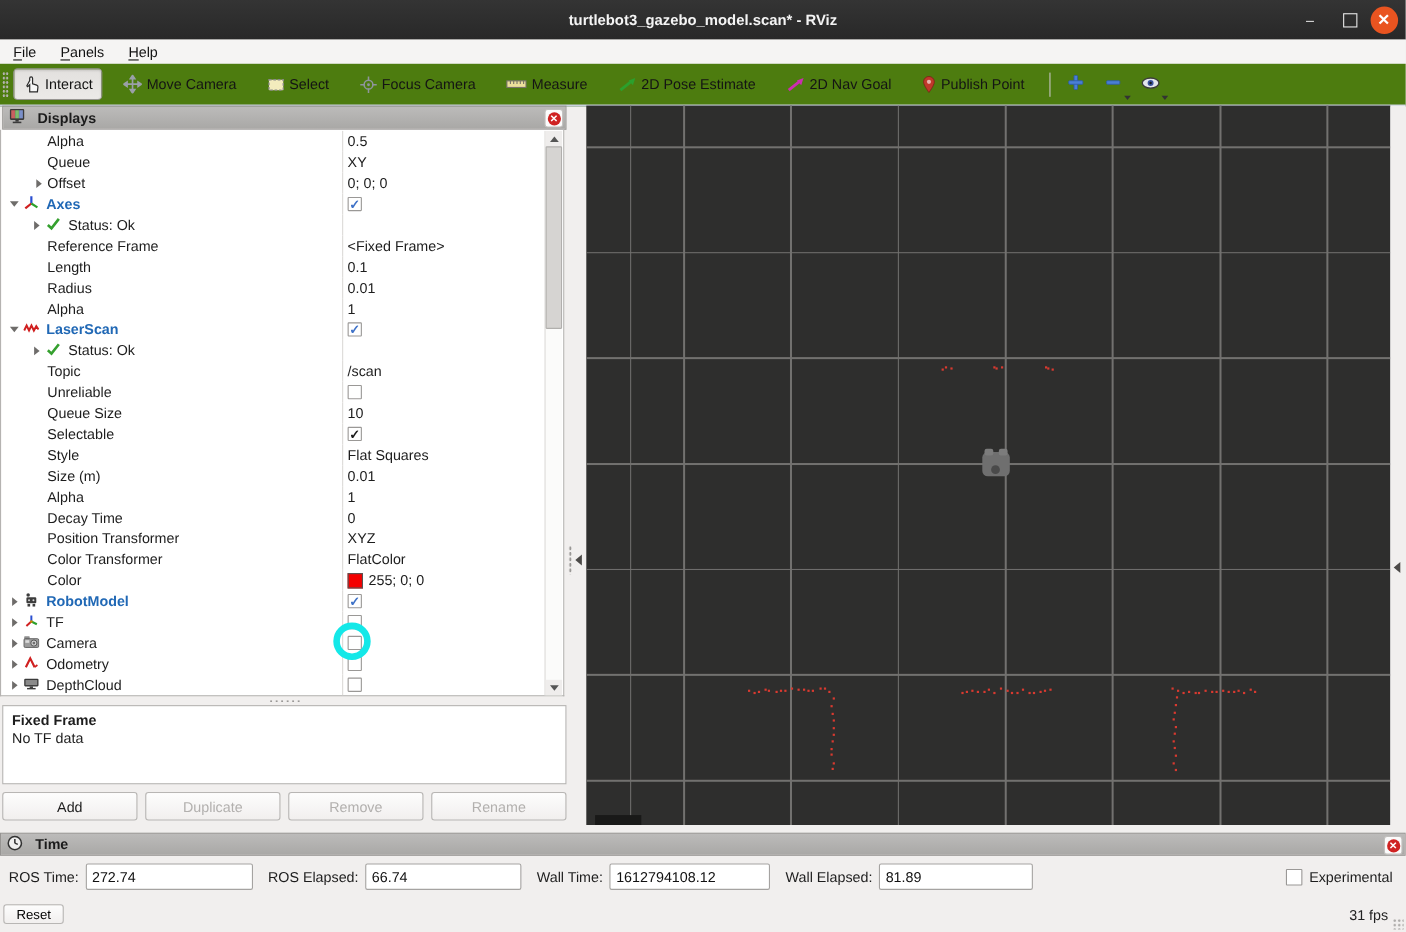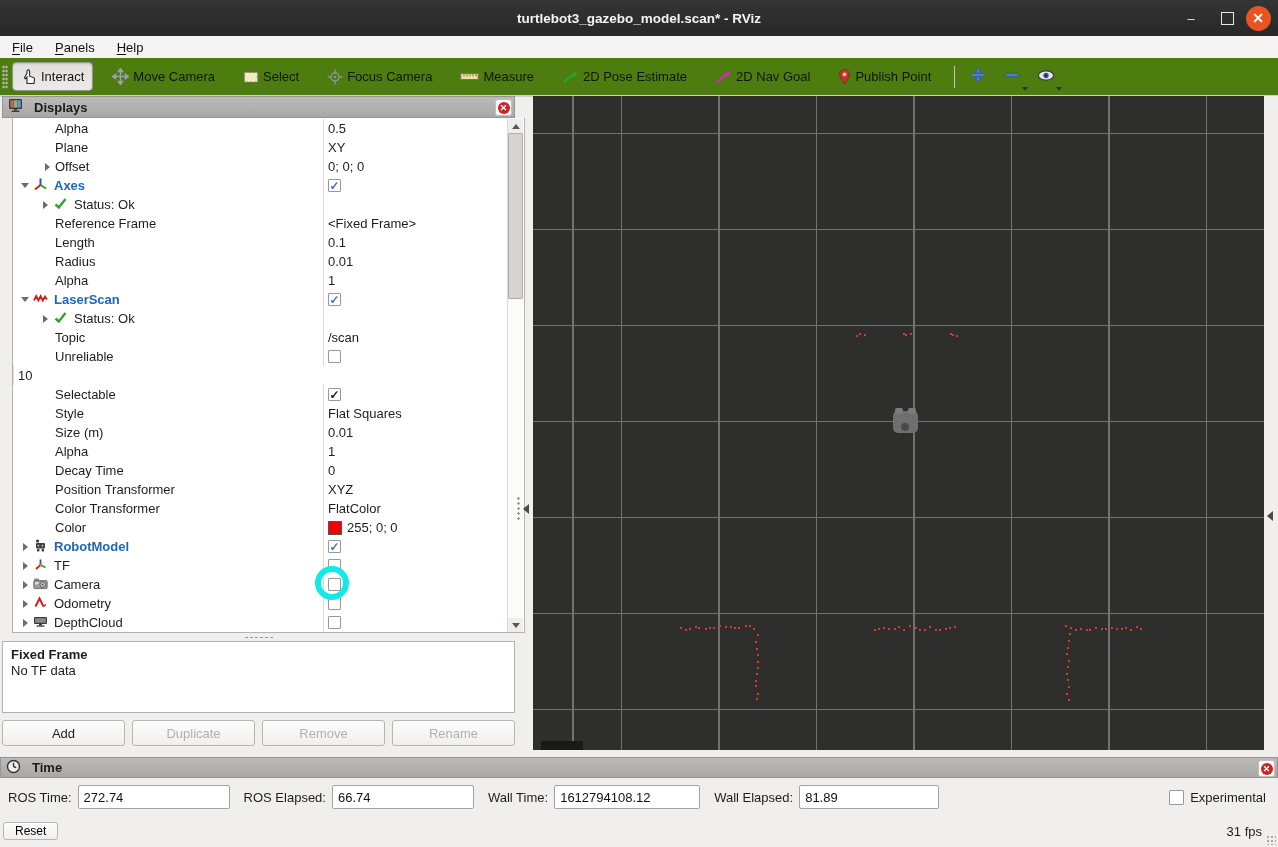--- a/index.html
+++ b/index.html
@@ -33,21 +33,21 @@
   .tbtn .ticon svg{display:block;}
   .tb-sep{width:1px;height:22px;background:#c6c4c2;margin:0 10px 0 4px;}
   .tb-ico-btn{position:relative;display:flex;align-items:center;justify-content:center;width:26px;height:26px;margin-right:8px;}
   .tb-caret{position:absolute;right:-3px;bottom:-1px;width:0;height:0;border-left:3.5px solid transparent;border-right:3.5px solid transparent;border-top:4px solid #333;}
   
   .panel-header{position:absolute;background:linear-gradient(#bcbbba,#a9a8a6);display:flex;align-items:center;border:1px solid #969492;box-sizing:border-box;}
   #displays-header{left:2px;top:96px;width:513px;height:22px;}
   .panel-title{font-weight:600;margin-left:5px;color:#1b1b1b;}
   .panel-close{position:absolute;right:2px;top:2px;width:17px;height:17px;border-radius:3px;background:#fbfbfb;border:1px solid #c2c0be;display:flex;align-items:center;justify-content:center;box-sizing:border-box;}
   .panel-close .red{width:12px;height:12px;border-radius:50%;background:#cf2222;color:#fff;font-size:9px;line-height:12px;text-align:center;font-weight:bold;}
-  #tree{position:absolute;left:12px;top:118px;width:513px;height:515px;background:#fff;border:1px solid #b5b3b1;border-top:none;box-sizing:border-box;}
+  #tree{position:absolute;left:0;top:118px;width:513px;height:515px;background:#fff;border:1px solid #b5b3b1;border-top:none;box-sizing:border-box;}
   #tree-rows{position:absolute;left:0;top:1px;width:494px;}
   .trow{display:flex;height:19px;align-items:center;}
   .lcell{width:310px;display:flex;align-items:center;overflow:hidden;flex:none;}
   .vcell{flex:1;display:flex;align-items:center;height:19px;border-left:1px solid #dcdad8;padding-left:4px;overflow:visible;}
   .sp{flex:none;height:1px;}
   .arrow{flex:none;width:16px;display:flex;align-items:center;justify-content:center;}
   .arrow .closed{width:0;height:0;border-top:4px solid transparent;border-bottom:4px solid transparent;border-left:5px solid #6e6c6a;}
   .arrow .open{width:0;height:0;border-left:4px solid transparent;border-right:4px solid transparent;border-top:5px solid #6e6c6a;}
   .ticonbox{flex:none;width:21px;display:flex;align-items:center;}
   .tlabel{white-space:nowrap;font-size:13px;}
@@ -269,21 +269,21 @@
           <span class="sp" style="width: 42px;"></span>
           <span class="tlabel">Alpha</span>
         </div>
         <div class="vcell">
           <span class="vtext">0.5</span>
         </div>
       </div>
       <div class="trow">
         <div class="lcell">
           <span class="sp" style="width: 42px;"></span>
-          <span class="tlabel">Plane</span>
+          <span class="tlabel">Queue</span>
         </div>
         <div class="vcell">
           <span class="vtext">XY</span>
         </div>
       </div>
       <div class="trow">
         <div class="lcell">
           <span class="sp" style="width: 26px;"></span>
           <span class="arrow">
             <span class="closed"></span>
@@ -408,20 +408,24 @@
       <div class="trow">
         <div class="lcell">
           <span class="sp" style="width: 42px;"></span>
           <span class="tlabel">Unreliable</span>
         </div>
         <div class="vcell">
           <div class="cb "></div>
         </div>
       </div>
       <div class="trow">
+        <div class="lcell">
+          <span class="sp" style="width: 42px;"></span>
+          <span class="tlabel">Queue Size</span>
+        </div>
         <div class="vcell">
           <span class="vtext">10</span>
         </div>
       </div>
       <div class="trow">
         <div class="lcell">
           <span class="sp" style="width: 42px;"></span>
           <span class="tlabel">Selectable</span>
         </div>
         <div class="vcell">

